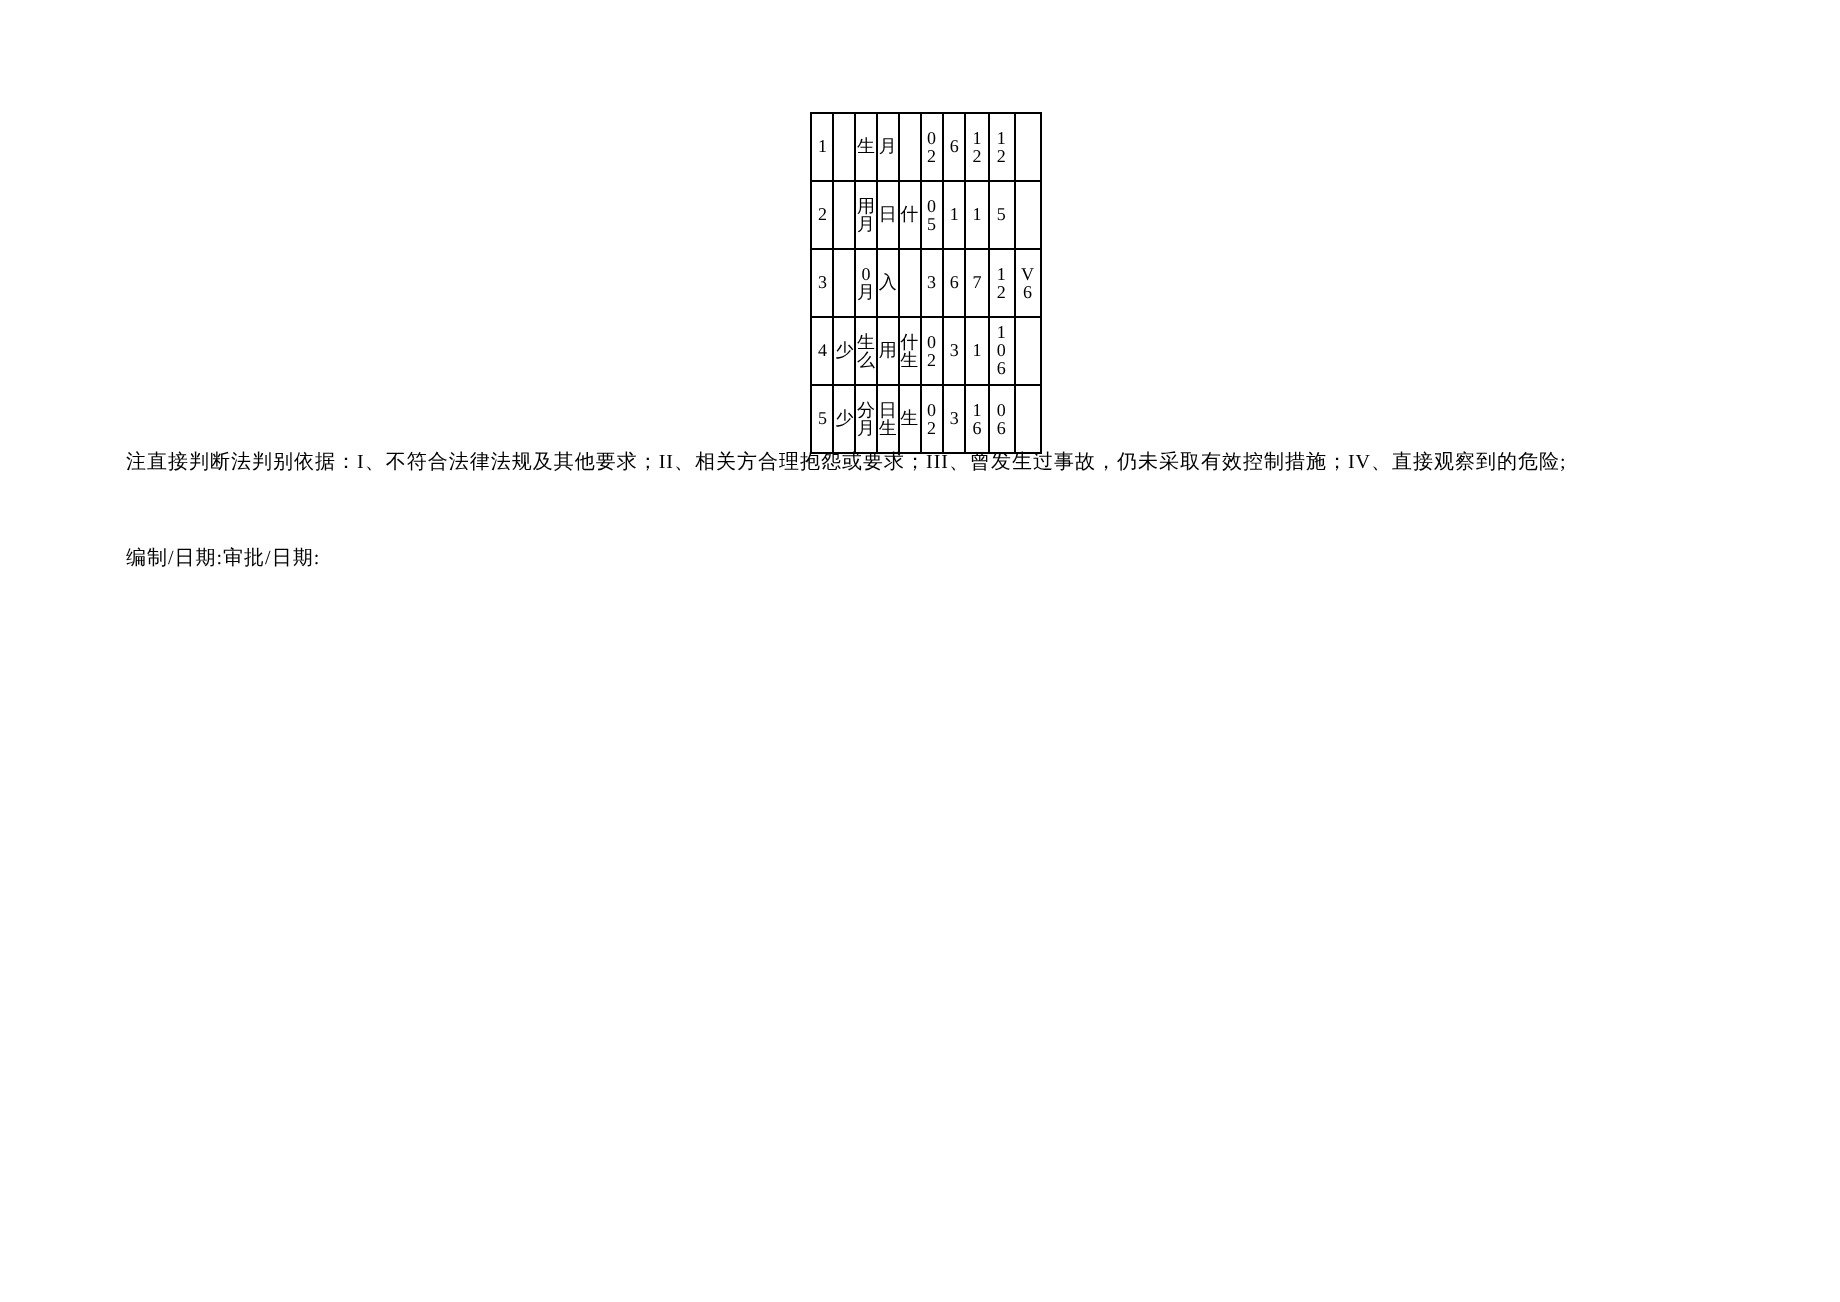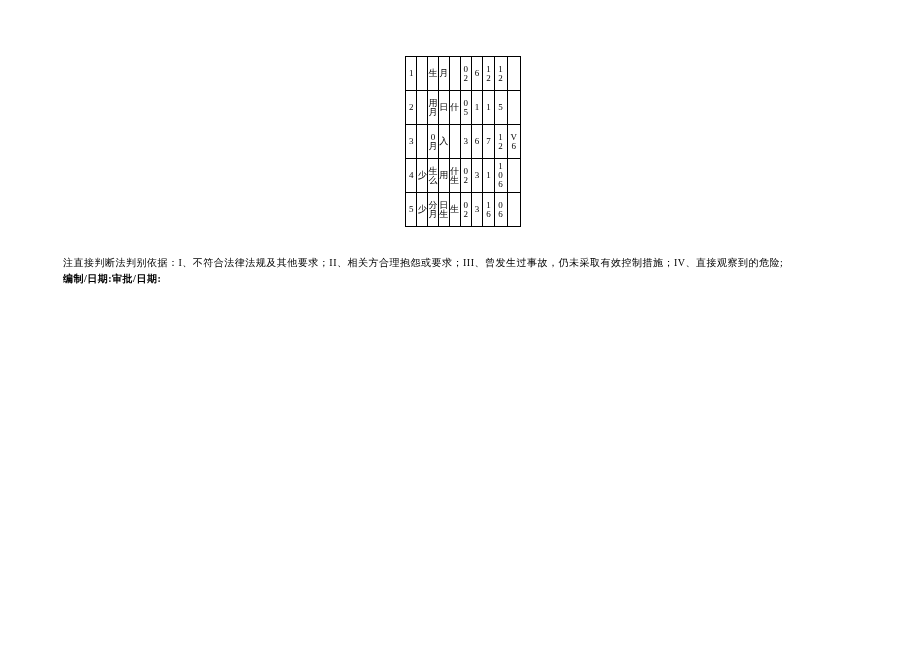--- a/index.html
+++ b/index.html
@@ -39,35 +39,34 @@
     .col-c   { width: 10px; }
     .col-d   { width: 10px; }
     .col-e   { width: 12px; }
     .col-f   { width: 12px; }
     .col-g   { width: 12px; }
     .col-h   { width: 14px; }
     .col-i   { width: 14px; }
     .note-line {
       position: absolute;
       left: 63px;
-      top: 256px;
+      top: 224px;
       font-size: 10px;
       letter-spacing: 0.5px;
       white-space: nowrap;
       color: #000;
     }
     .sig-line {
       position: absolute;
       left: 63px;
       top: 272px;
       font-size: 10px;
       letter-spacing: 0.5px;
       white-space: nowrap;
       color: #000;
-      font-weight: bold;
     }
     .stacked {
       display:block;
       line-height:1.0;
       font-size:9px;
       letter-spacing:0;
     }
   </style>
 </head>
 <body>

